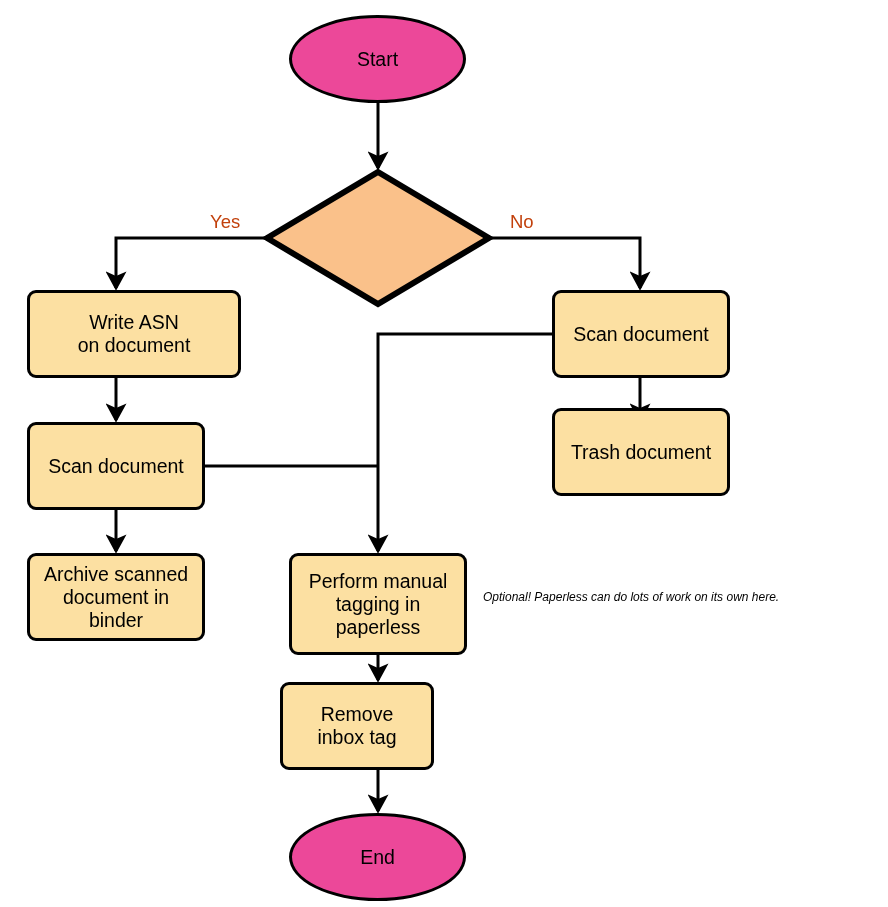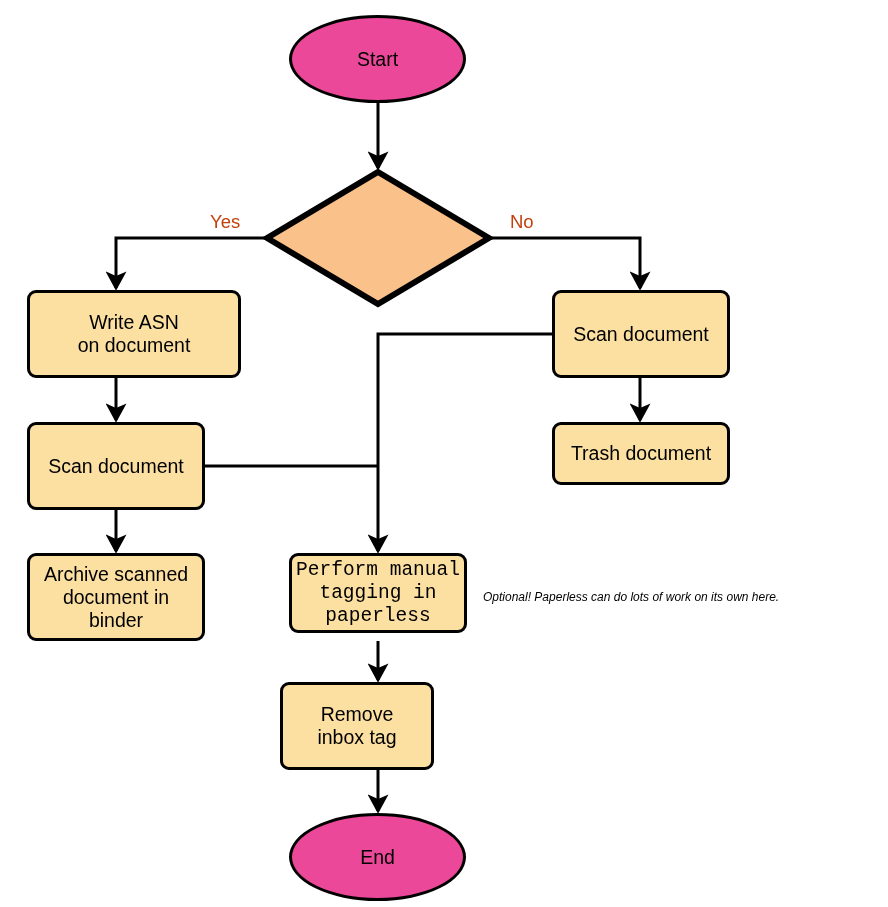--- a/index.html
+++ b/index.html
@@ -141,25 +141,25 @@
   <div class="node process" style="left:27px; top:553px; width:178px; height:88px;justify-content:center;">
     <span>Archive scanned
 document in
 binder</span>
   </div>
 
   <div class="node process" style="left:552px; top:290px; width:178px; height:88px;">
     <span>Scan document</span>
   </div>
 
-  <div class="node process" style="left:552px; top:422px; width:178px; height:63px;">
+  <div class="node process" style="left:552px; top:408px; width:178px; height:88px;">
     <span>Trash document</span>
   </div>
 
-  <div class="node process" style="left:289px; top:553px; width:178px; height:80px;font-family:Liberation Mono, monospace;">
+  <div class="node process" style="left:289px; top:553px; width:178px; height:102px;">
     <span>Perform manual
 tagging in
 paperless</span>
   </div>
 
   <div class="node process" style="left:280px; top:682px; width:154px; height:88px;">
     <span>Remove
 inbox tag</span>
   </div>
 

